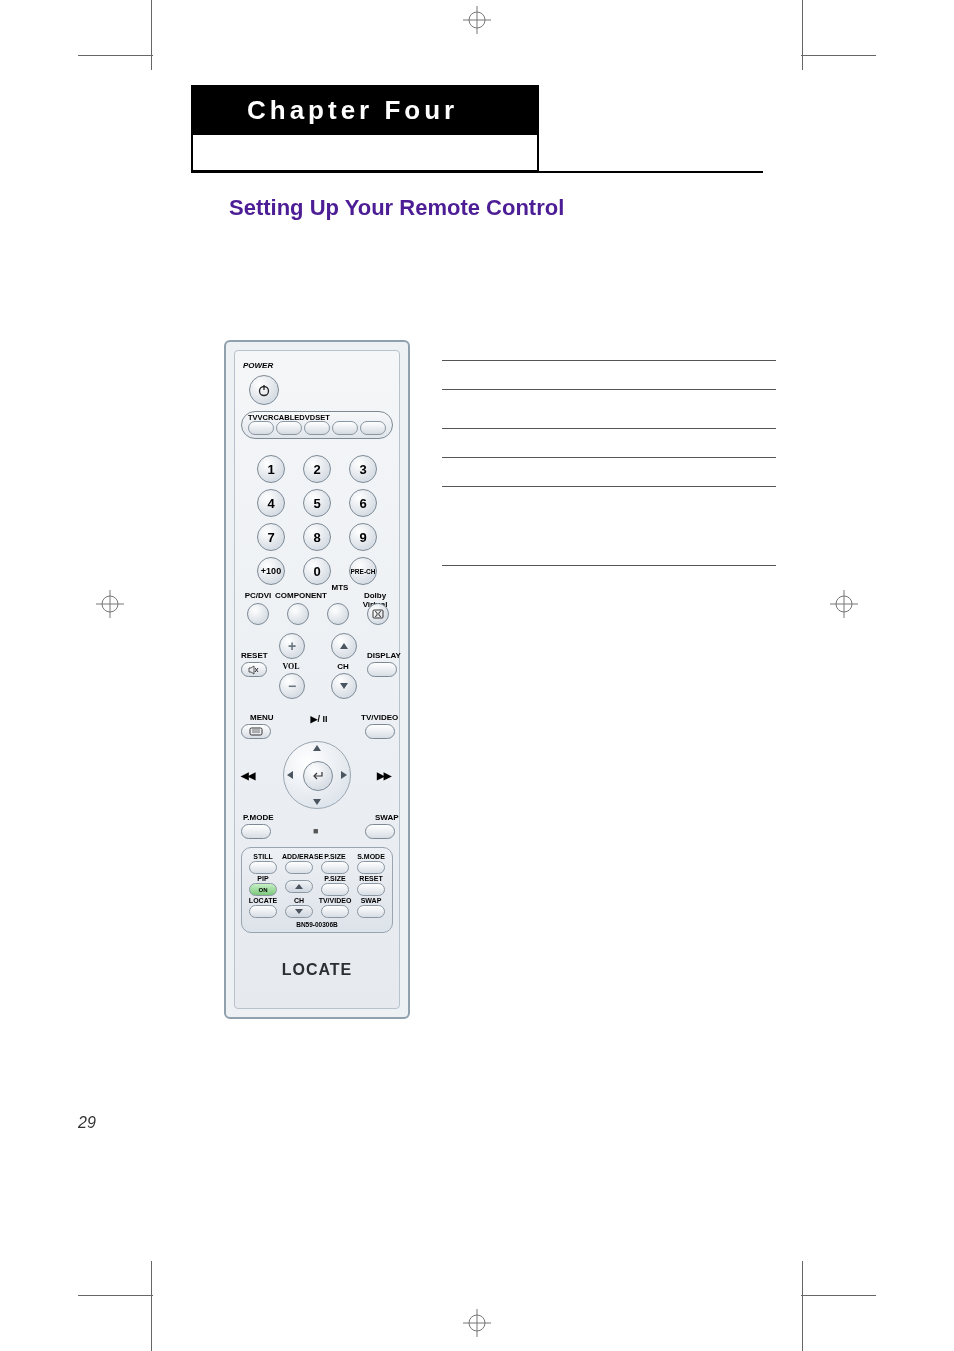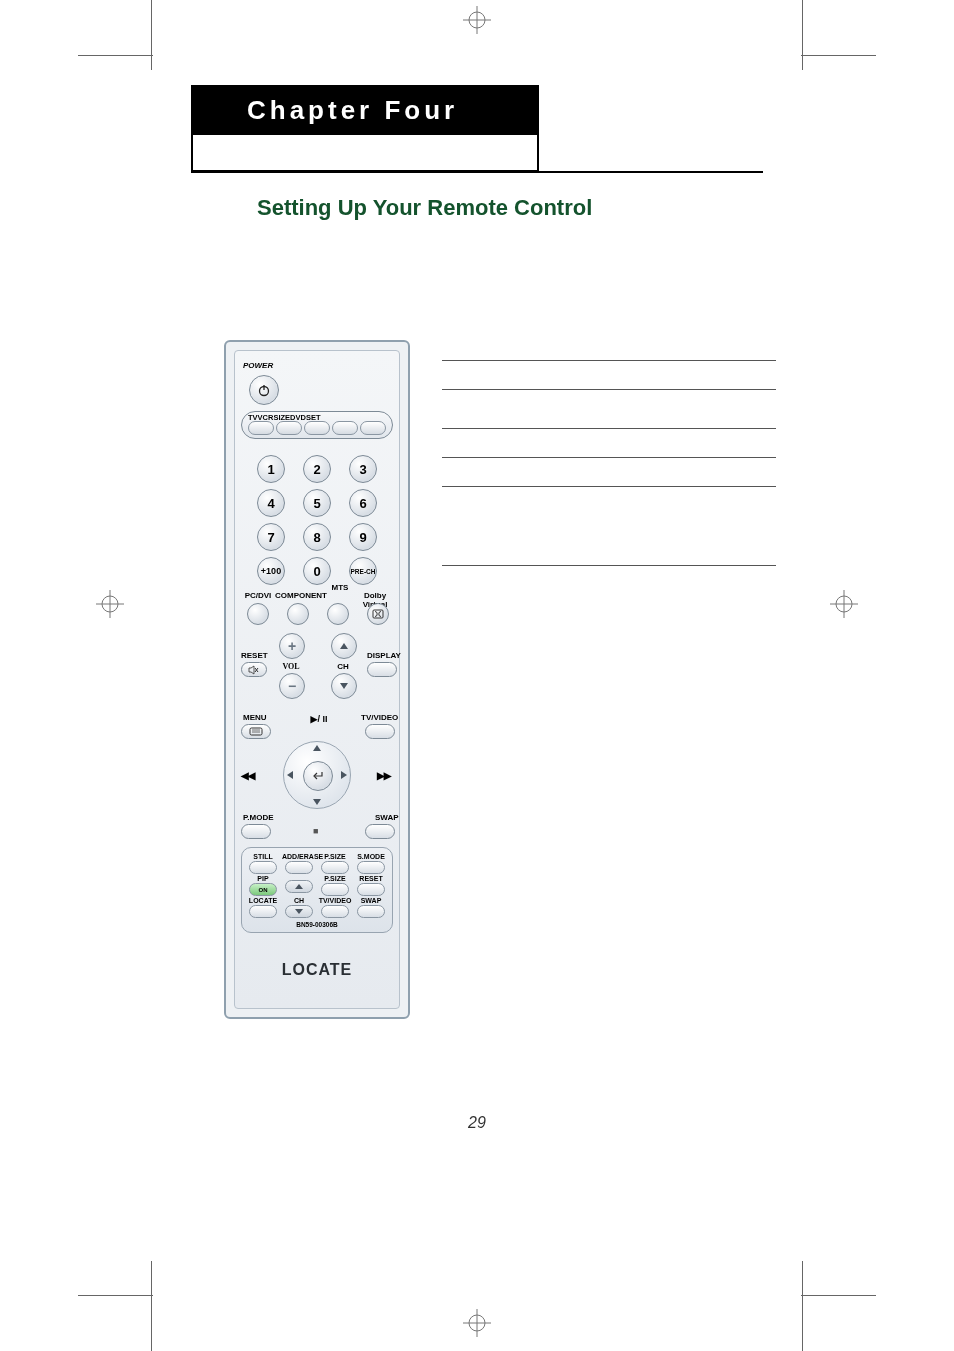--- a/index.html
+++ b/index.html
@@ -71,28 +71,27 @@
     height: 0;
     border-top: 2px solid #000;
   }
 
   #section-title {
     position: absolute;
     left: 151px;
     top: 195px;
     font-size: 22px;
     font-weight: bold;
-    color: #14532d;
-    margin-left: 28px;
+    color: #4c1d95;
   }
 
   #page-number {
     position: absolute;
     left: 0; right: 0;
-    text-align: center;
+    text-align: left;
     top: 1114px;
     font-size: 16px;
     font-style: italic;
     color: #333;
   }
 
   
   #notes {
     position: absolute;
     left: 364px;
@@ -267,21 +266,21 @@
         <svg width="14" height="14" viewBox="0 0 14 14">
           <circle cx="7" cy="8" r="4.5" fill="none" stroke="#222" stroke-width="1.3"></circle>
           <line x1="7" y1="2" x2="7" y2="7" stroke="#222" stroke-width="1.3"></line>
         </svg>
       </div>
 
       <div class="mode-strip" style="top:60px;">
         <div class="mlabels">
           <span>TV</span>
           <span>VCR</span>
-          <span>SIZE</span>
+          <span>CABLE</span>
           <span>DVD</span>
           <span>SET</span>
         </div>
         <div class="mbtn"></div>
         <div class="mbtn"></div>
         <div class="mbtn"></div>
         <div class="mbtn"></div>
         <div class="mbtn"></div>
       </div>
 
@@ -340,21 +339,21 @@
         <div class="btn-round" style="left:0; top:0; width:24px;height:24px;">
             <span class="tri up"></span>
           </div>
         <div class="lbl" style="left:2px; top:29px; width:20px;">CH</div>
         <div class="btn-round" style="left:0; top:40px; width:24px;height:24px;">
             <span class="tri down"></span>
           </div>
         <div style="position:absolute; left:-5px; top:-5px; width:34px; height:74px; border:1px solid #9aa6b2; border-radius:20px; z-index:-1; background:linear-gradient(#f3f5f8,#e3e8ee);"></div>
       </div>
 
-      <div class="lbl" style="left:8px; top:362px;">MENU</div>
+      <div class="lbl" style="left:15px; top:362px;">MENU</div>
       <div class="btn-pill" style="left:6px; top:373px; width:28px; height:13px;">
         <svg width="14" height="9" viewBox="0 0 14 9">
             <rect x="1" y="1" width="12" height="7" rx="1.5" fill="none" stroke="#333"></rect>
             <line x1="3" y1="3" x2="11" y2="3" stroke="#333" stroke-width="0.7"></line>
             <line x1="3" y1="5" x2="11" y2="5" stroke="#333" stroke-width="0.7"></line>
           </svg>
       </div>
       <div class="lbl" style="left:64px; top:364px; width:40px; font-size:9px;">▶/ II</div>
       <div class="lbl" style="left:126px; top:362px;">TV/VIDEO</div>
       <div class="btn-pill" style="left:130px; top:373px; width:28px; height:13px;"></div>

